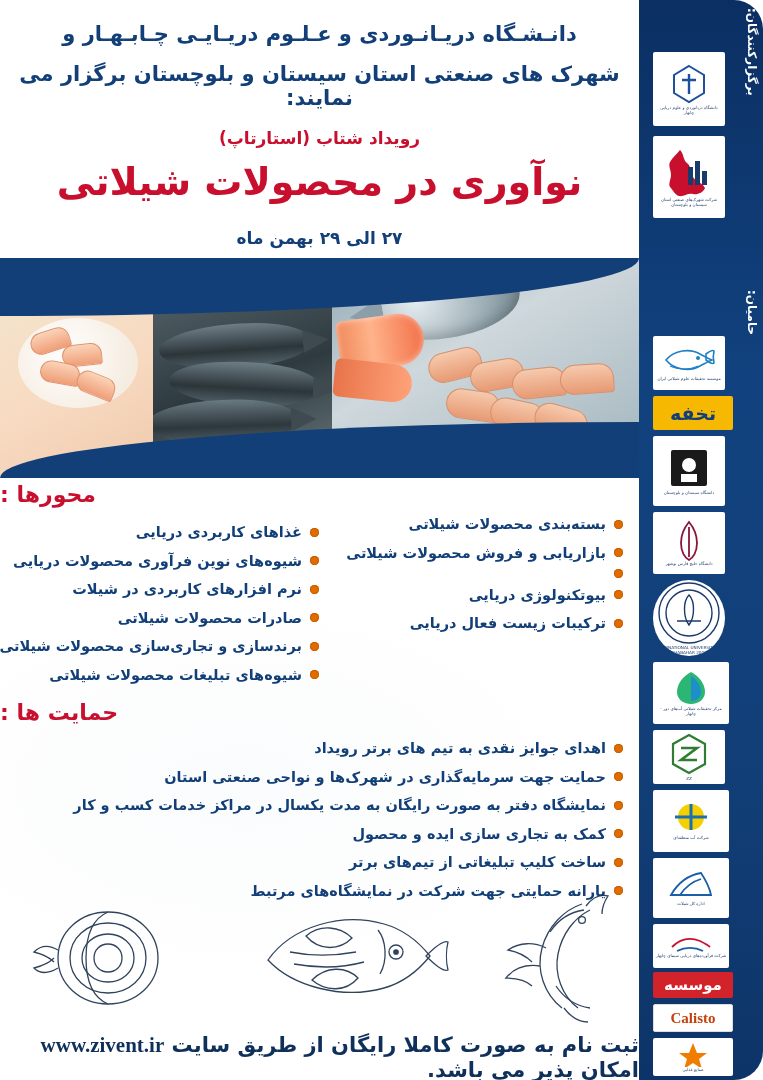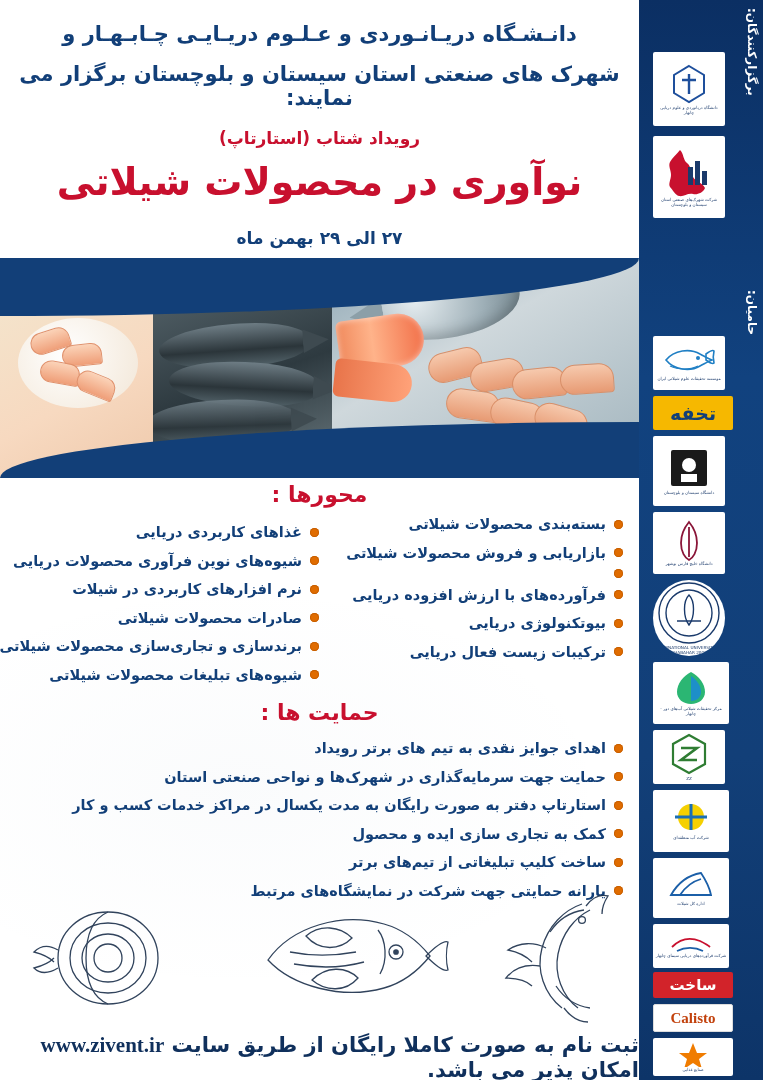--- a/index.html
+++ b/index.html
@@ -8,20 +8,21 @@
     font-family: "DejaVu Sans", sans-serif;
     background: #ffffff;
     overflow: hidden;
     position: relative;
   }
   #poster {
     position: relative;
     width: 763px; height: 1080px;
     background: #ffffff;
     overflow: hidden;
+    border-radius: 29px;
   }
 
   
   .sidebar {
     position: absolute;
     top: 0; right: 0;
     width: 124px; height: 1080px;
     background: linear-gradient(180deg,#0b2f63 0%,#11427f 35%,#123f78 70%,#0d3468 100%);
     color: #fff;
     z-index: 5;
@@ -191,21 +192,21 @@
     opacity: .10;
     color: #2b4a70;
     pointer-events: none;
   }
   .wm-fish-big {
     left: -40px; top: 120px; width: 700px; height: 420px;
     background: radial-gradient(ellipse at 40% 45%, rgba(120,150,180,.35), rgba(255,255,255,0) 62%);
   }
 
   .sec-title {
-    text-align: center;
+    text-align: left;
     font-size: 22px;
     font-weight: bold;
     color: #c8102e;
     padding-right: 0;
     white-space: nowrap;
   }
   #axes-title { position: absolute; top: 4px; right: 0; width: 639px; }
   #supports-title { position: absolute; top: 222px; right: 0; width: 639px; }
 
   .bullets {
@@ -321,24 +322,20 @@
         </li>
       <li>
           <span class="dot"></span>
           <span>بازاریابی و فروش محصولات شیلاتی</span>
         </li>
       <li>
           <span class="dot"></span>
         </li>
       <li>
           <span class="dot"></span>
-          <span>فرآورده‌های با ارزش افزوده دریایی</span>
-        </li>
-      <li>
-          <span class="dot"></span>
           <span>بیوتکنولوژی دریایی</span>
         </li>
       <li>
           <span class="dot"></span>
           <span>ترکیبات زیست فعال دریایی</span>
         </li>
     </ul>
 
     <ul class="bullets" id="axes-col-left">
       <li>
@@ -373,21 +370,21 @@
       <li>
           <span class="dot"></span>
           <span>اهدای جوایز نقدی به تیم های برتر رویداد</span>
         </li>
       <li>
           <span class="dot"></span>
           <span>حمایت جهت سرمایه‌گذاری در شهرک‌ها و نواحی صنعتی استان</span>
         </li>
       <li>
           <span class="dot"></span>
-          <span>استارتاپ دفتر به صورت رایگان به مدت یکسال در مراکز خدمات کسب و کار</span>
+          <span>نمایشگاه دفتر به صورت رایگان به مدت یکسال در مراکز خدمات کسب و کار</span>
         </li>
       <li>
           <span class="dot"></span>
           <span>کمک به تجاری سازی ایده و محصول</span>
         </li>
       <li>
           <span class="dot"></span>
           <span>ساخت کلیپ تبلیغاتی از تیم‌های برتر</span>
         </li>
       <li>
@@ -541,21 +538,21 @@
     <div class="logo-box" style="left:14px; top:924px; width:76px; height:44px;">
       <svg class="mk" width="44" height="20" viewBox="0 0 44 20" fill="none" stroke="#c8102e" stroke-width="1.8">
         <path d="M3 14c8-8 18-10 28-6 4 2 8 4 10 6"></path>
         <path d="M8 18c8-4 18-4 26 0" stroke="#1b5fa8"></path>
       </svg>
       <div class="logo-cap">شرکت فرآورده‌های دریایی سیمای چابهار</div>
     </div>
 
     <div class="logo-box" style="left:14px; top:972px; width:80px; height:26px; background:#d2232a;">
       <div style="font-size:15px;font-weight:bold;color:#ffffff;line-height:1;">
-        <span>ساخت</span>
+        <span>موسسه</span>
       </div>
     </div>
 
     <div class="logo-box" style="left:14px; top:1004px; width:80px; height:28px; background:#ffffff; border:1px solid #ddd;">
       <div style="font-size:15px;font-weight:bold;color:#c2410c;font-family:'Liberation Serif',serif;line-height:1;">
         <span>Calisto</span>
       </div>
     </div>
 
     <div class="logo-box" style="left:14px; top:1038px; width:80px; height:38px;">

